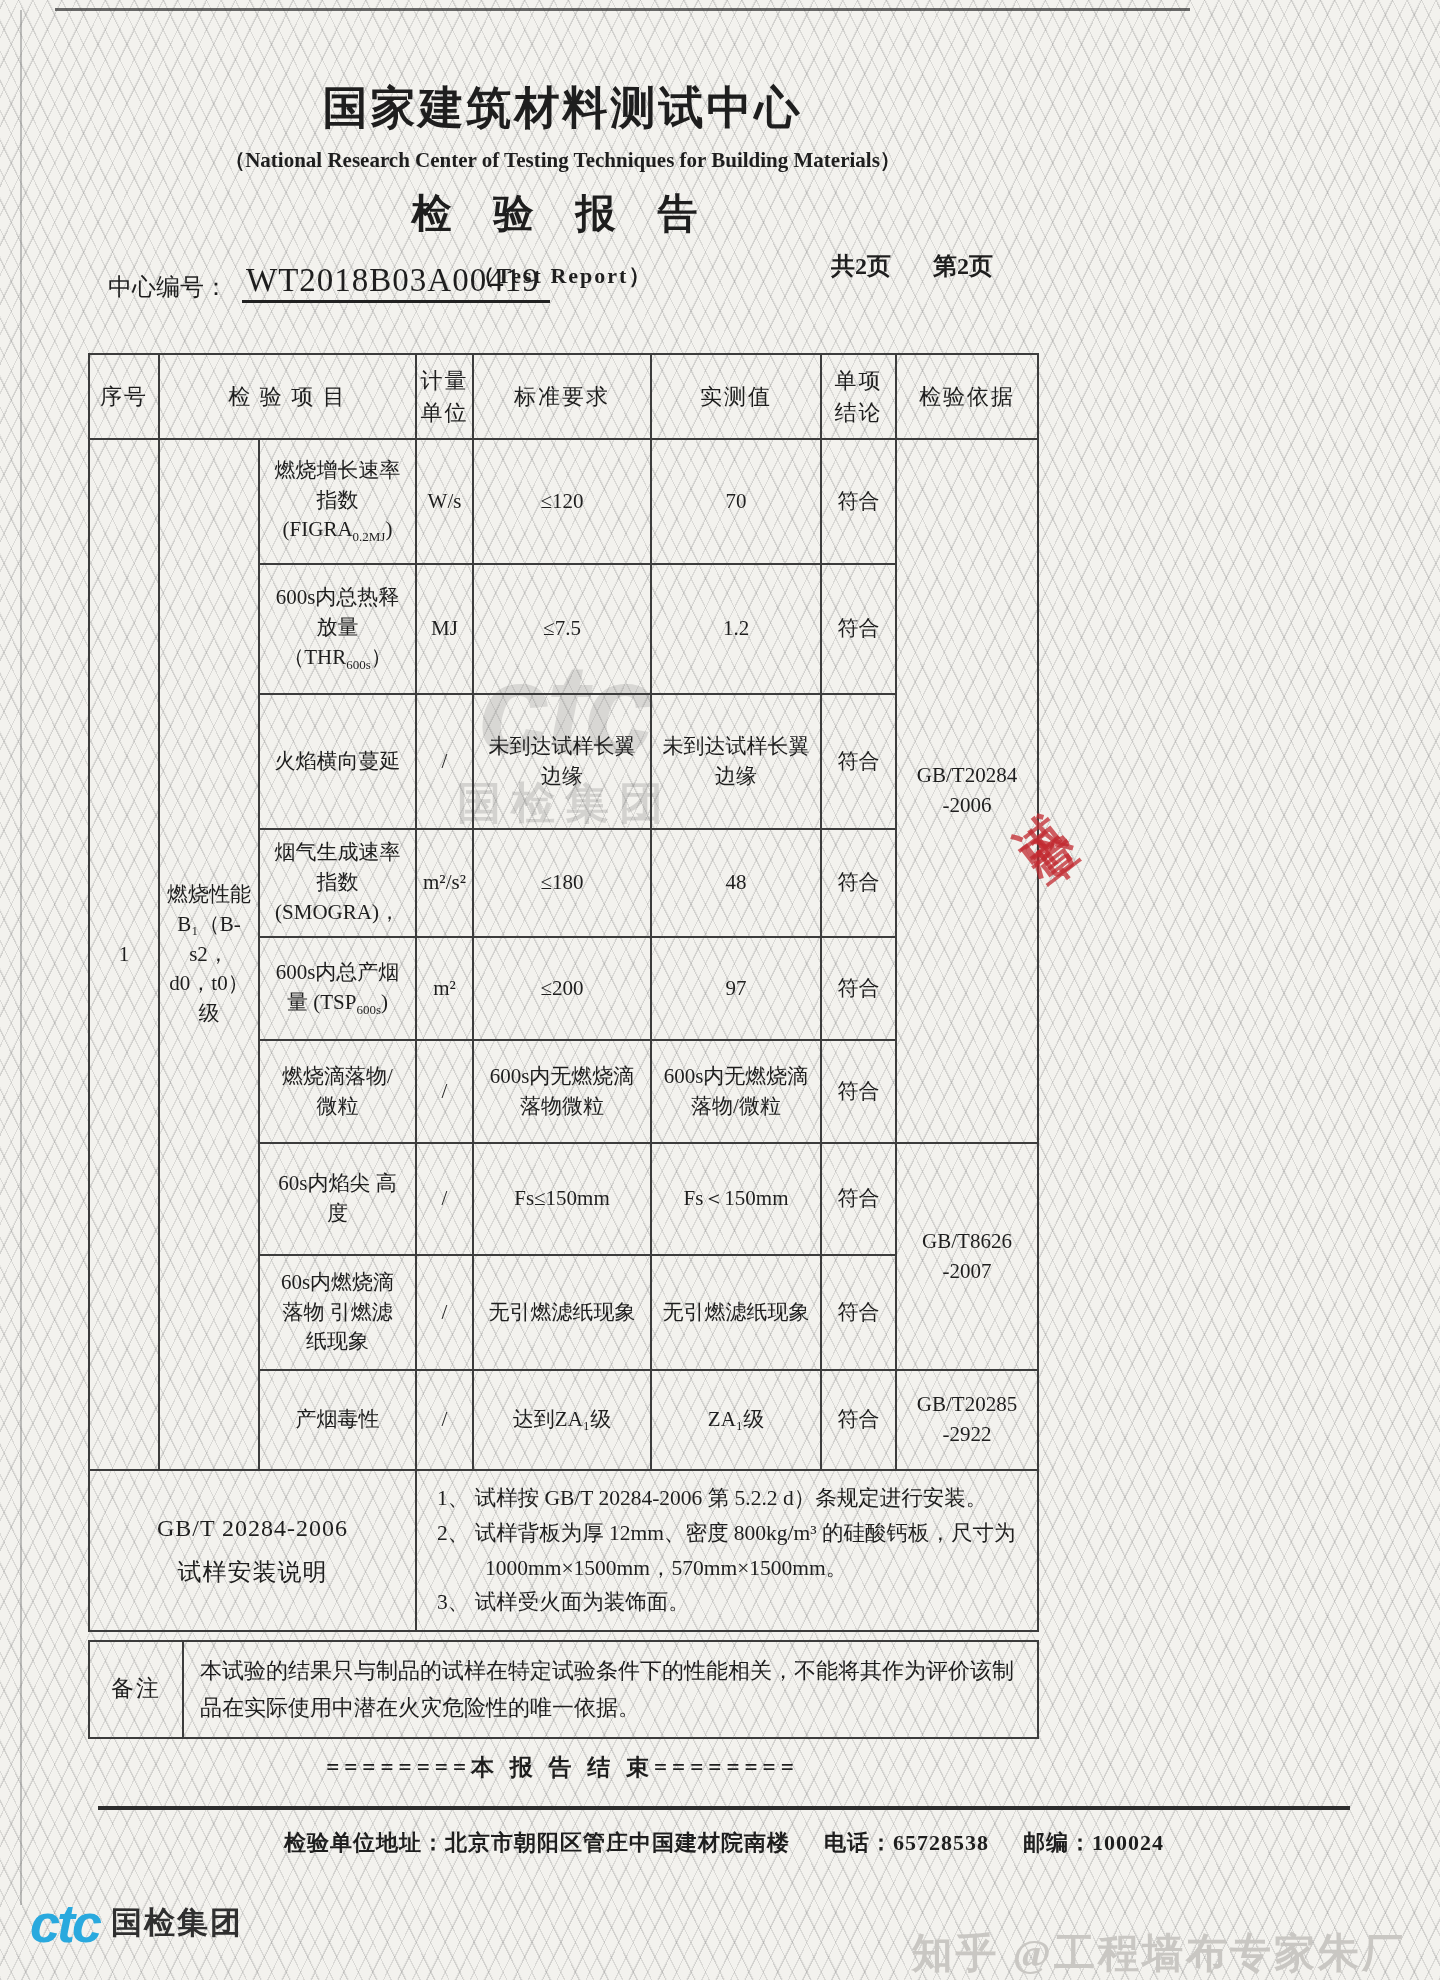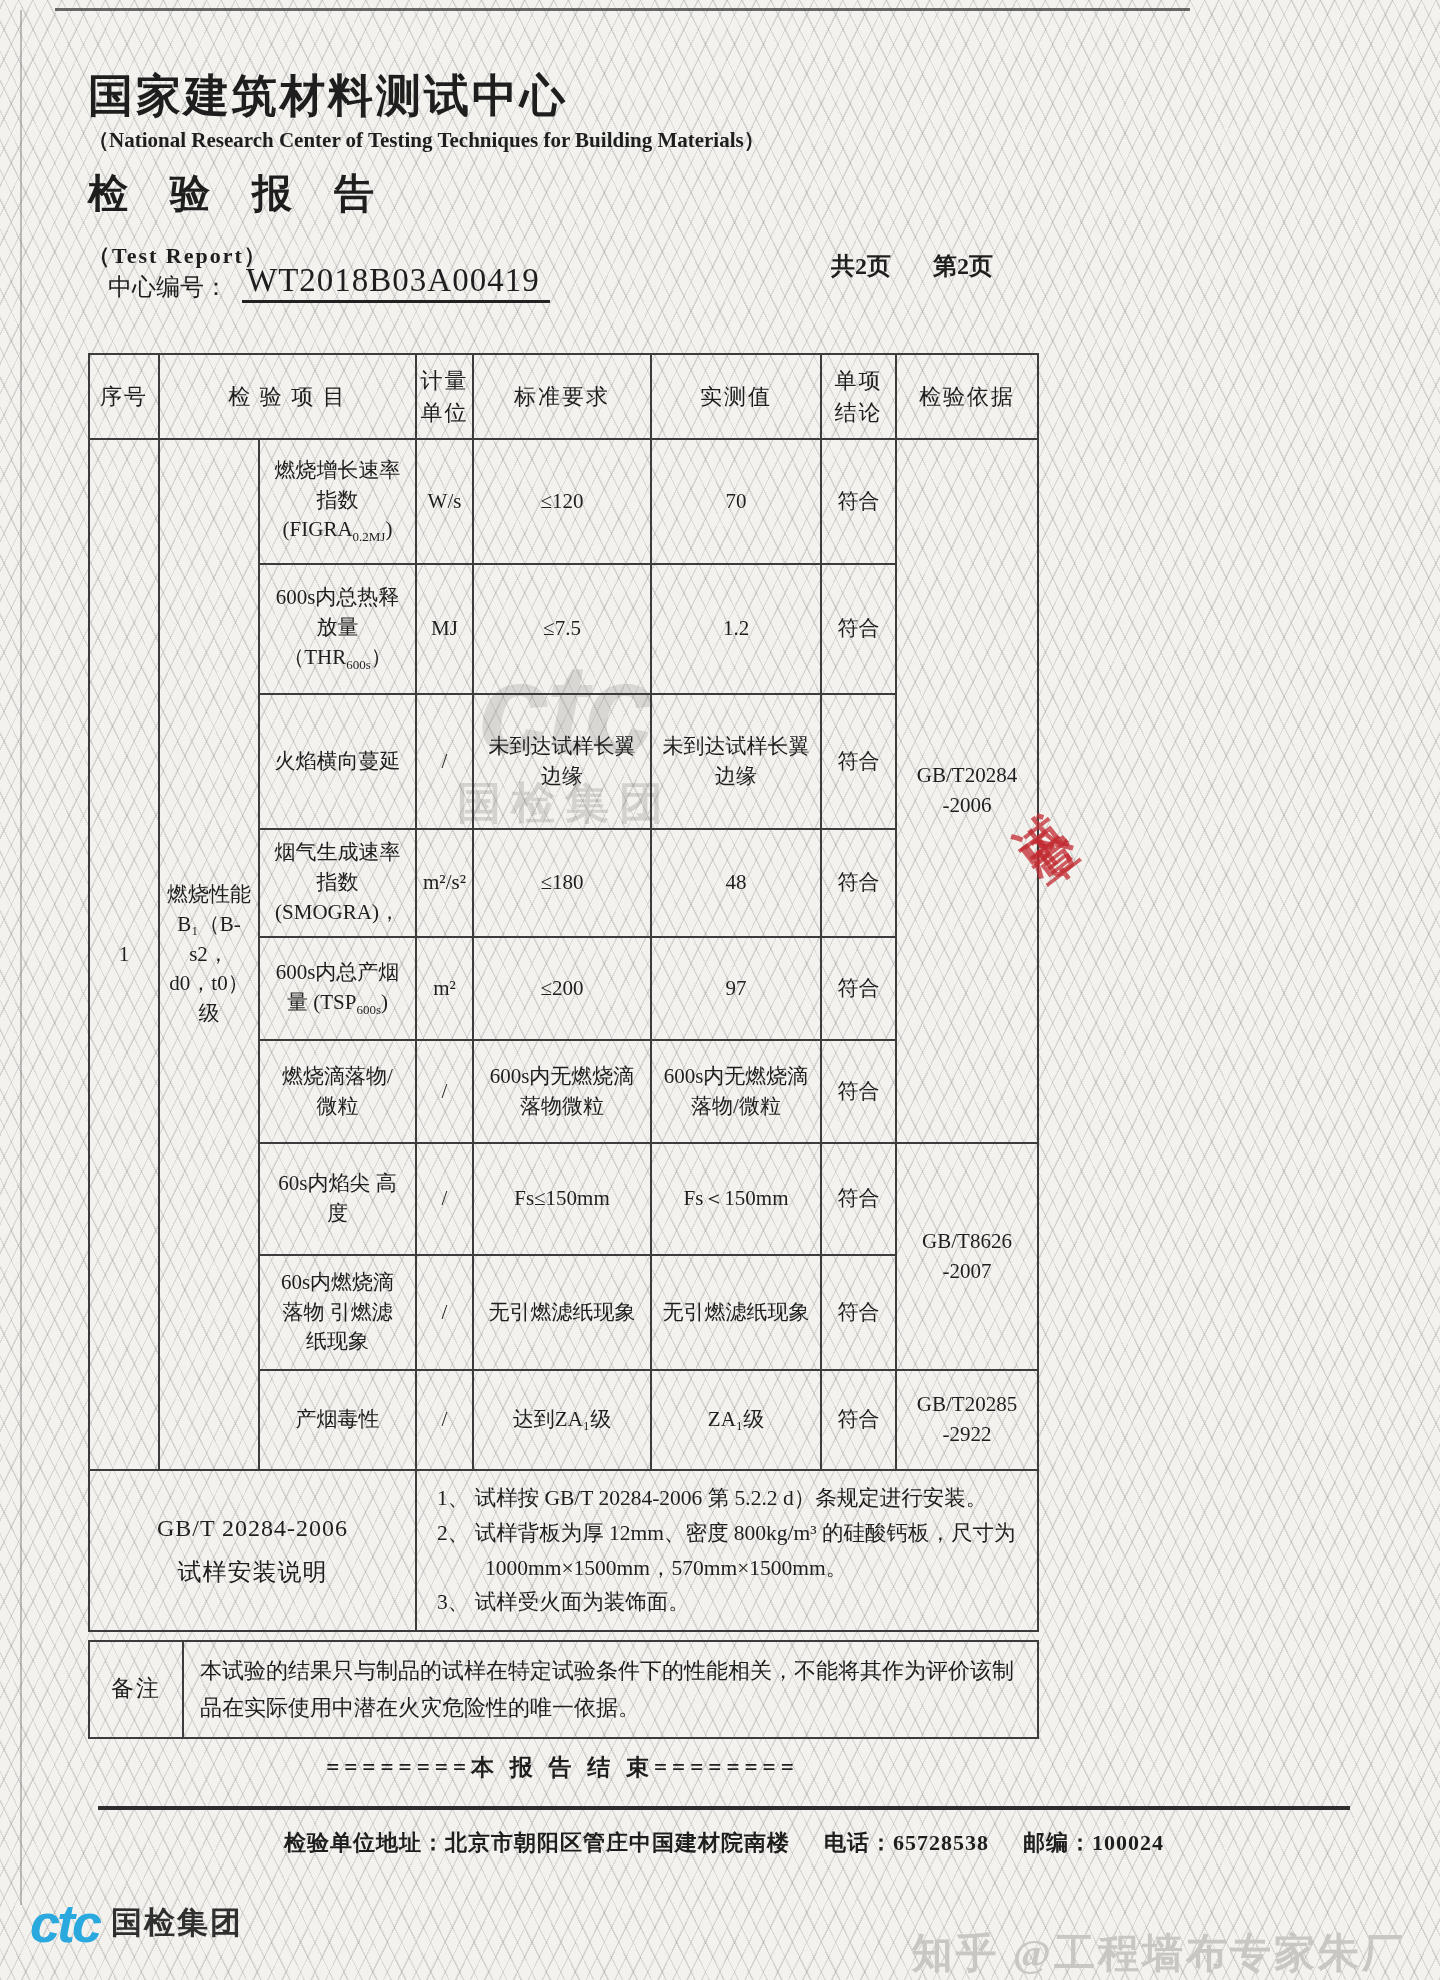--- a/index.html
+++ b/index.html
@@ -14,23 +14,23 @@
     background-color:#f3f2ee;
     background-image:
       repeating-linear-gradient(64deg, rgba(120,120,120,.20) 0 1.2px, transparent 1.2px 13px),
       repeating-linear-gradient(-64deg, rgba(120,120,120,.20) 0 1.2px, transparent 1.2px 13px),
       repeating-linear-gradient(64deg, rgba(150,150,150,.10) 0 2px, transparent 2px 26px),
       repeating-linear-gradient(-64deg, rgba(150,150,150,.10) 0 2px, transparent 2px 26px);
   }
   .scan-top{position:absolute;top:8px;left:55px;width:1135px;height:3px;background:#3a3a3a;opacity:.75;}
   .scan-left{position:absolute;top:10px;left:20px;width:2px;height:1895px;background:#777;opacity:.45;}
 
-  .doc-header{position:absolute;left:88px;top:4px;width:949px;text-align:left;z-index:1;}
+  .doc-header{position:absolute;left:88px;top:16px;width:949px;text-align:center;z-index:1;}
   .org-cn{margin-top:62px;font-size:45px;font-weight:bold;letter-spacing:3px;}
-  .org-en{margin-top:0;font-size:21px;font-weight:bold;}
+  .org-en{margin-top:8px;font-size:21px;font-weight:bold;}
   .title-cn{margin-top:12px;font-size:40px;font-weight:bold;letter-spacing:16px;}
   .title-en{margin-top:20px;font-size:22px;font-weight:bold;letter-spacing:2px;}
 
   .report-row{position:absolute;left:108px;top:250px;width:885px;display:flex;justify-content:space-between;align-items:flex-start;font-size:24px;z-index:1;}
   .report-left{display:flex;align-items:flex-end;gap:14px;}
   .report-no{font-size:33px;font-weight:normal;letter-spacing:1px;border-bottom:3px solid #222;padding:0 10px 1px 4px;margin-top:12px;}
   .page-counts{display:flex;gap:42px;font-weight:bold;font-size:24px;}
 
   table{border-collapse:collapse;table-layout:fixed;z-index:1;position:absolute;background:transparent;}
   .main-table{left:88px;top:353px;width:949px;}

